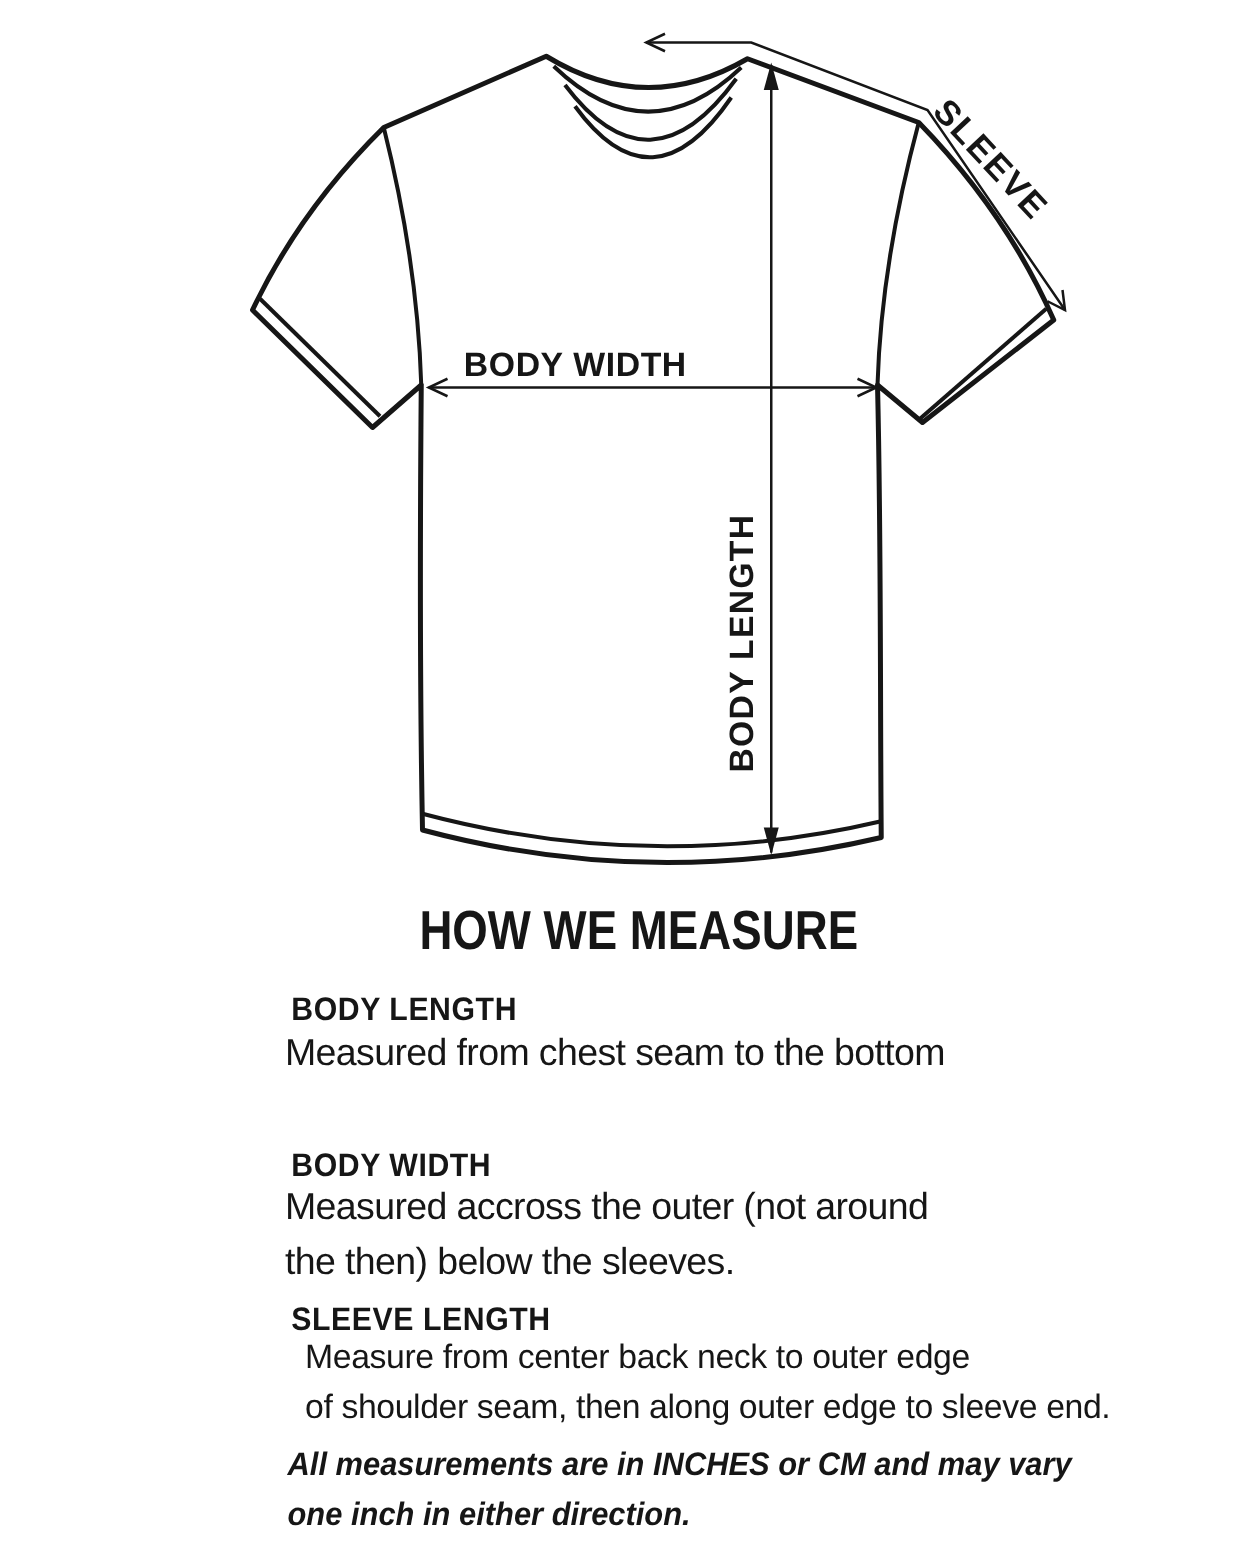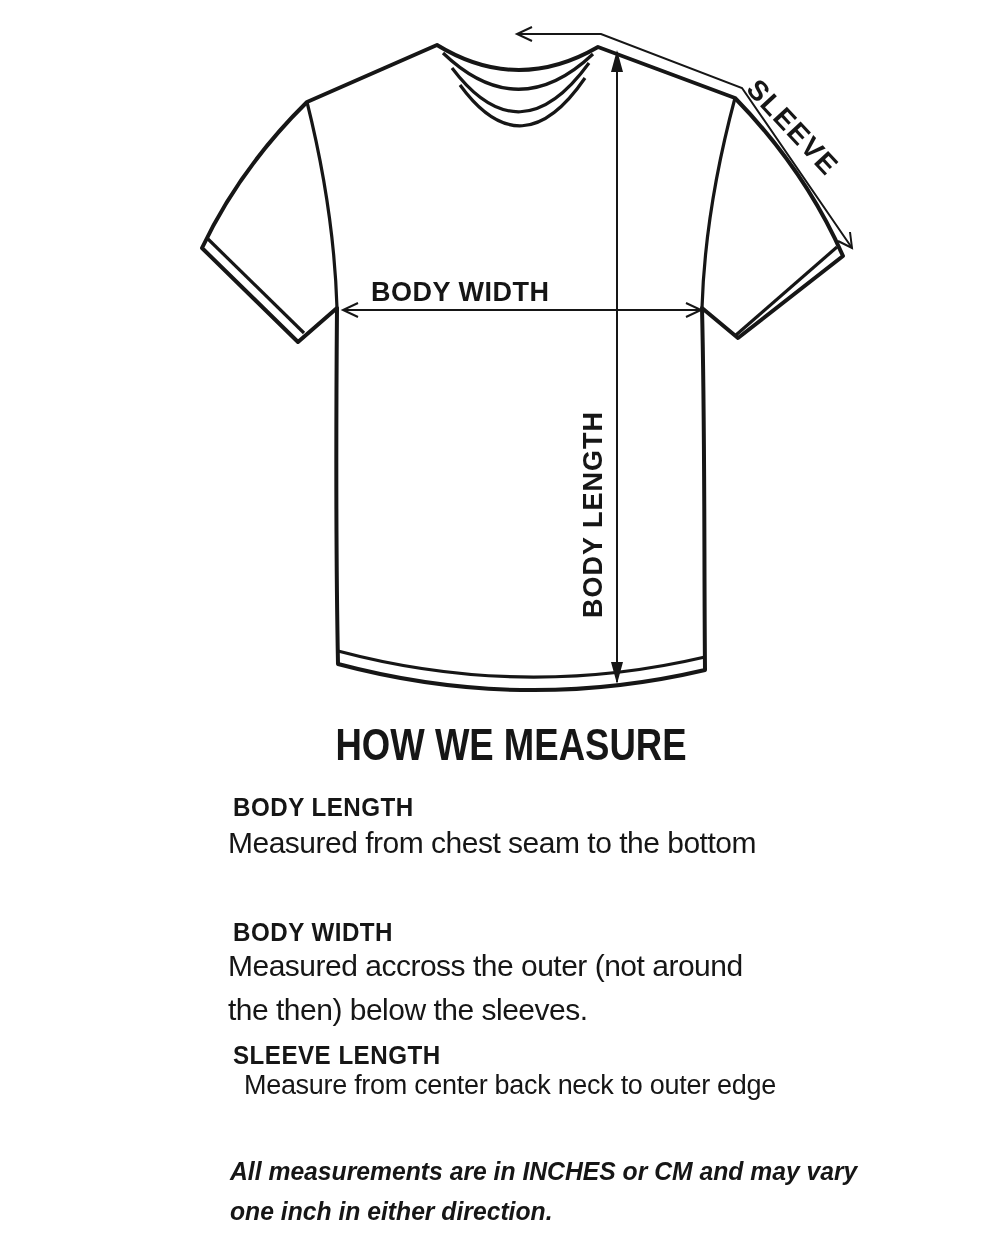--- a/index.html
+++ b/index.html
@@ -75,17 +75,18 @@
 
   <div class="abs sec-head" style="top:792px;">BODY LENGTH</div>
   <div class="abs para" style="top:826px;">Measured from chest seam to the bottom</div>
 
   <div class="abs sec-head" style="top:917px;">BODY WIDTH</div>
   <div class="abs para" style="top:949px;">Measured accross the outer (not around</div>
   <div class="abs para" style="top:993px;">the then) below the sleeves.</div>
 
   <div class="abs sec-head" style="top:1040px;">SLEEVE LENGTH</div>
   <div class="abs para3" style="top:1070px;">Measure from center back neck to outer edge</div>
+  <div class="abs para3" style="top:1110px;">of shoulder seam, then along outer edge to sleeve end.</div>
 
   <div class="abs note" style="top:1156px;">All measurements are in INCHES or CM and may vary</div>
   <div class="abs note" style="top:1196px;">one inch in either direction.</div>
 
 </div>
 
 </body></html>

